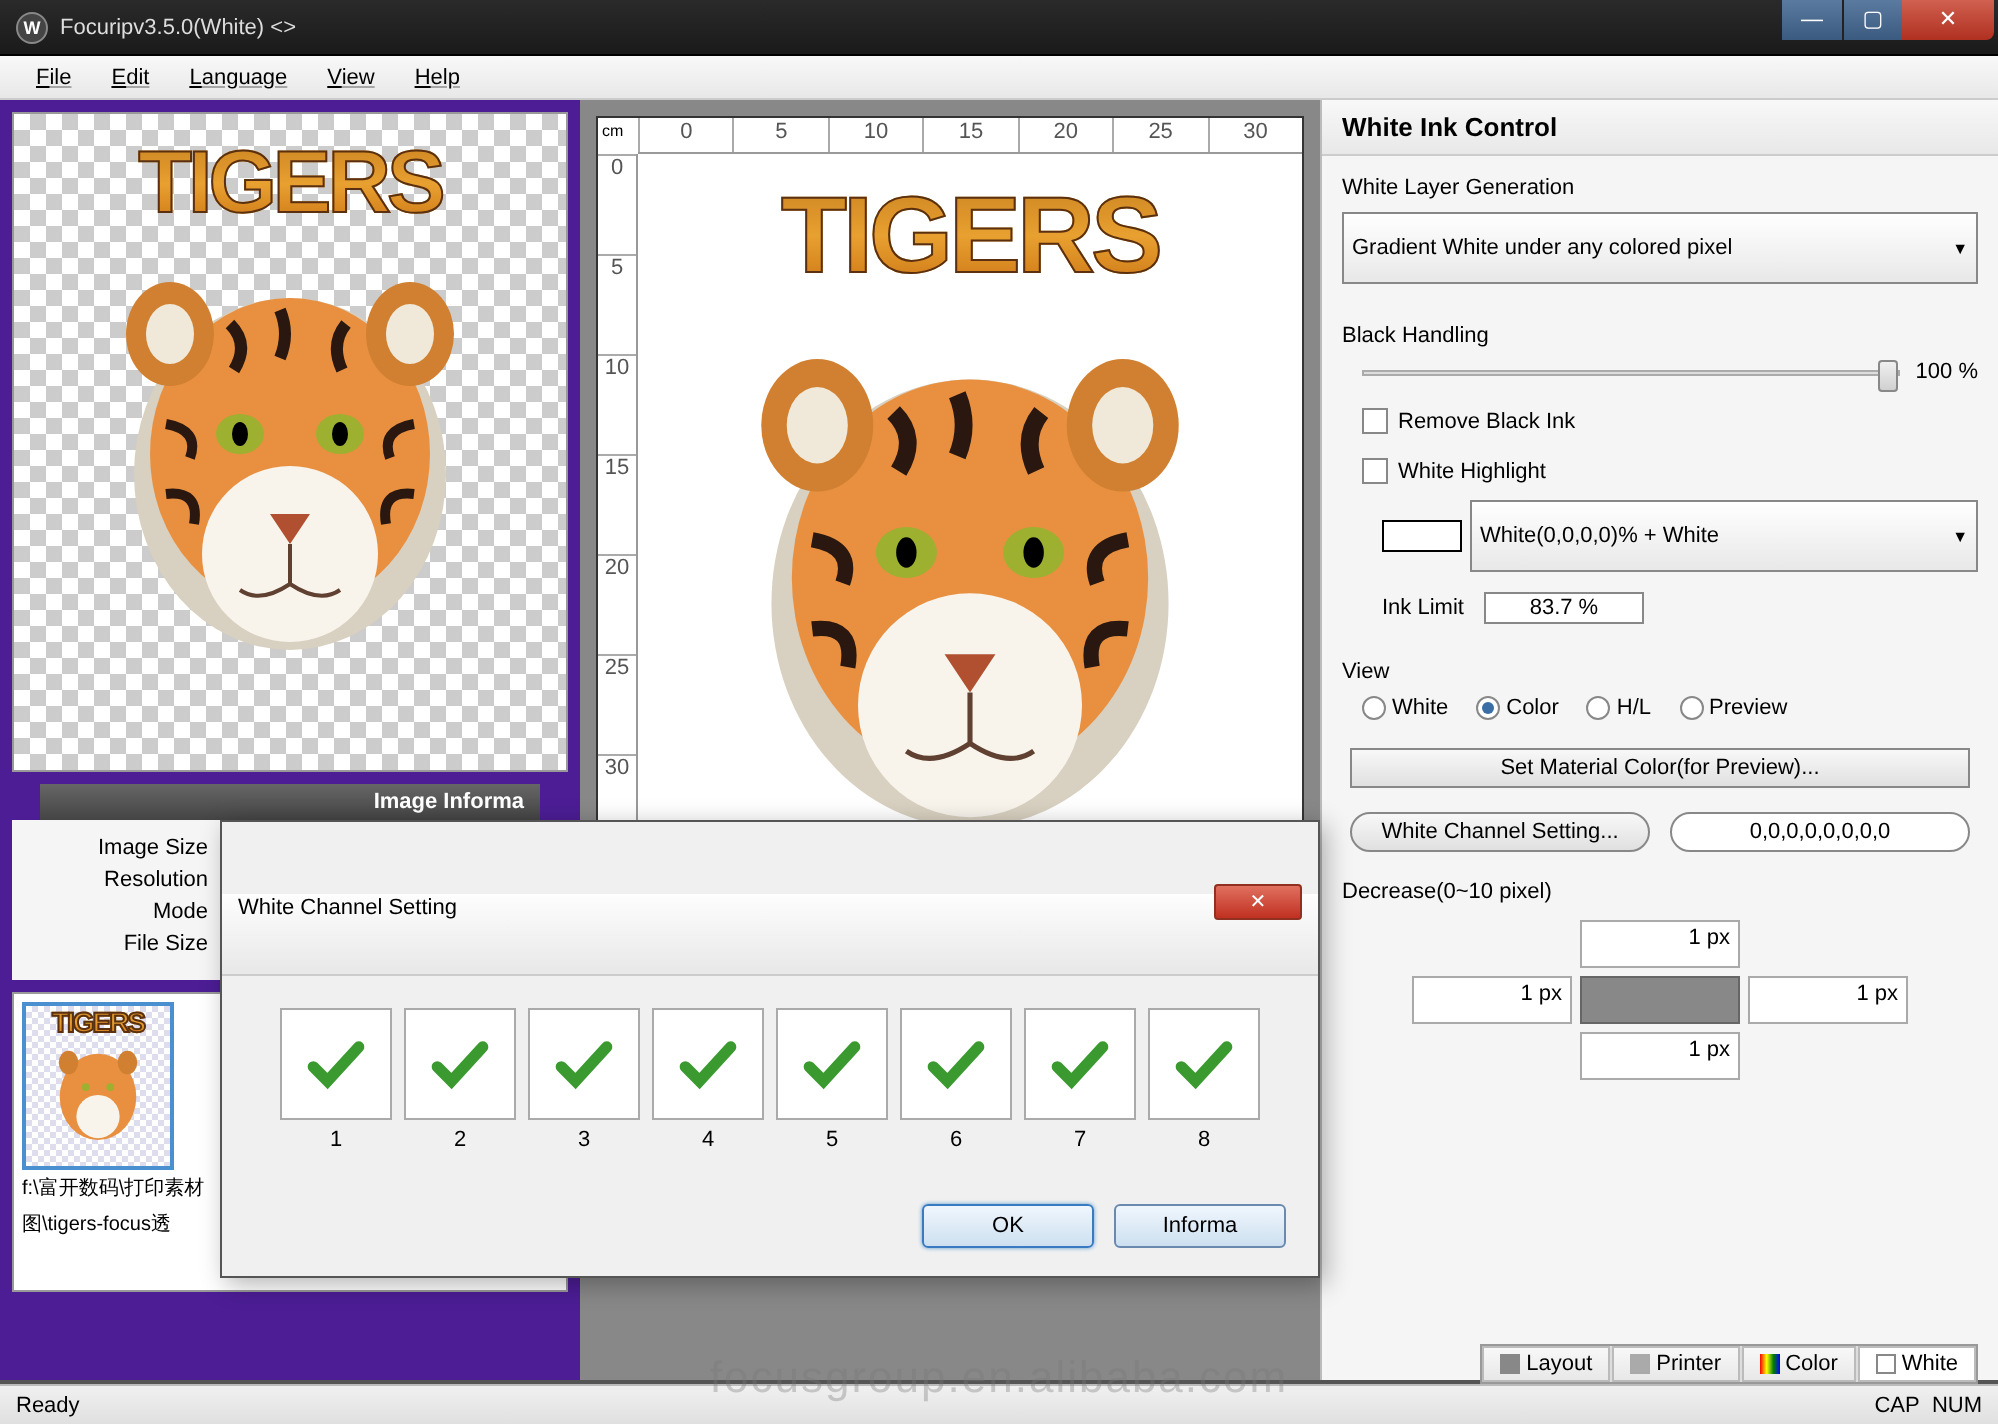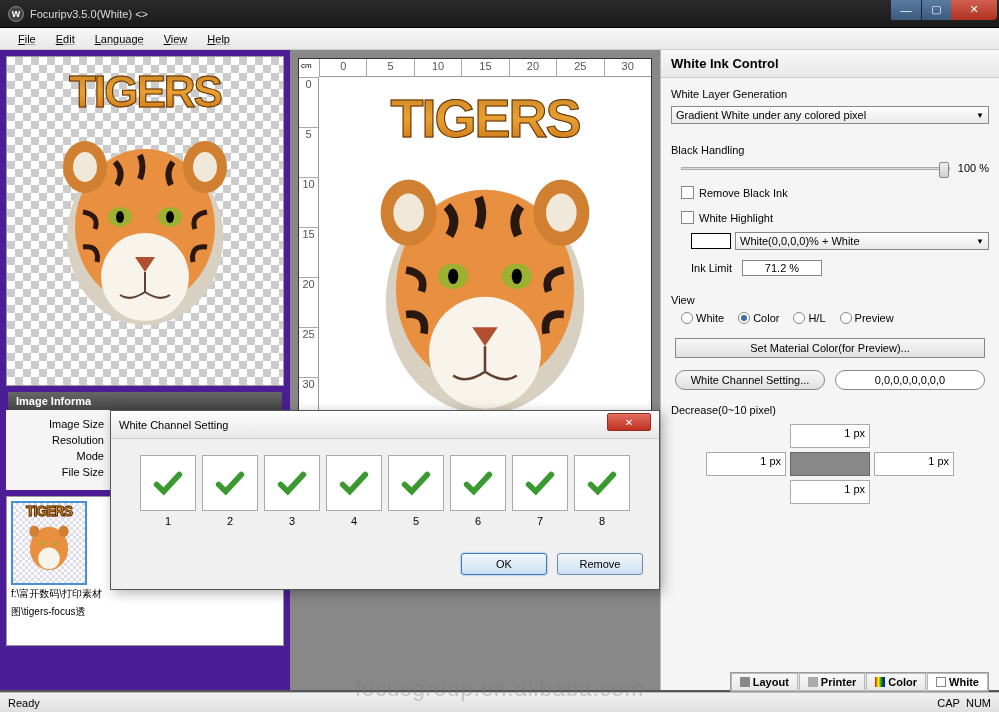--- a/index.html
+++ b/index.html
@@ -31,21 +31,21 @@
   linear-gradient(45deg, #ccc 25%, transparent 25%), linear-gradient(-45deg, #ccc 25%, transparent 25%),
   linear-gradient(45deg, transparent 75%, #ccc 75%), linear-gradient(-45deg, transparent 75%, #ccc 75%);
   background-size: 16px 16px; background-position: 0 0, 0 8px, 8px -8px, -8px 0; background-color: #fff;
   display: flex; flex-direction: column; align-items: center; justify-content: flex-start; padding-top: 10px; }
 .tigers-text { font-family: Impact, sans-serif; font-size: 44px; font-weight: bold; 
   background: linear-gradient(#c88020, #e8a030, #c87010); -webkit-background-clip: text; background-clip: text; color: transparent;
   -webkit-text-stroke: 1px #5a3010; letter-spacing: -2px; }
 .tiger-face { width: 200px; height: 220px; }
 .tiger-face svg { width: 100%; height: 100%; }
 
-.info-header { background: linear-gradient(#666, #444); color: #fff; padding: 3px 8px; font-weight: bold; margin: 0 8px; }
+.info-header { background: linear-gradient(#666, #444); color: #fff; padding: 3px 8px; font-weight: bold; margin: 0 20px; text-align: right; }
 .info-body { background: #f5f5f5; margin: 0 6px; padding: 8px; height: 80px; }
 .info-row { display: flex; margin-bottom: 4px; }
 .info-label { width: 100px; text-align: right; padding-right: 10px; }
 
 .thumbs { height: 150px; background: #fff; margin: 6px; border: 1px solid #999; padding: 4px; }
 .thumb { width: 76px; border: 2px solid #4a90d0; background-image: 
   linear-gradient(45deg, #dde 25%, transparent 25%), linear-gradient(-45deg, #dde 25%, transparent 25%),
   linear-gradient(45deg, transparent 75%, #dde 75%), linear-gradient(-45deg, transparent 75%, #dde 75%);
   background-size: 6px 6px; background-position: 0 0, 0 3px, 3px -3px, -3px 0; background-color: #fff; }
 .thumb-img { height: 80px; display: flex; flex-direction: column; align-items: center; }
@@ -61,21 +61,21 @@
 .ruler-left span { display: block; height: 50px; text-align: center; border-top: 1px solid #aaa; }
 .ruler-unit { position: absolute; top: 2px; left: 2px; font-size: 8px; }
 .canvas-content { position: absolute; top: 18px; left: 20px; right: 0; bottom: 0; background: #fff; display: flex; flex-direction: column; align-items: center; padding-top: 10px; }
 .canvas-content .tigers-text { font-size: 54px; }
 .canvas-content .tiger-face { width: 260px; height: 280px; }
 
 
 .panel-title { font-weight: bold; padding: 6px 10px; font-size: 13px; background: linear-gradient(#f8f8f8, #e8e8e8); border-bottom: 1px solid #ccc; }
 .panel-body { padding: 10px 10px; }
 .group-label { margin-bottom: 6px; }
-.combo { width: 100%; border: 1px solid #888; padding: 2px 4px; background: linear-gradient(#fff, #e8e8e8); display: flex; justify-content: space-between; align-items: center; height: 18px; }
+.combo { width: 100%; border: 1px solid #888; padding: 2px 4px; background: linear-gradient(#fff, #e8e8e8); display: flex; justify-content: space-between; align-items: center; height: 36px; }
 .combo .arrow { font-size: 8px; }
 .sub-label { margin: 14px 0 6px 10px; }
 .slider-row { display: flex; align-items: center; padding-left: 10px; }
 .slider-track { flex: 1; height: 3px; background: #ddd; border: 1px solid #aaa; position: relative; margin-right: 8px; }
 .slider-thumb { position: absolute; right: 0; top: -6px; width: 10px; height: 16px; background: linear-gradient(#f0f0f0, #d0d0d0); border: 1px solid #888; border-radius: 2px; }
 .check-row { display: flex; align-items: center; margin-top: 12px; padding-left: 10px; }
 .checkbox { width: 13px; height: 13px; border: 1px solid #888; background: #fff; margin-right: 5px; }
 .color-combo-row { display: flex; align-items: center; margin-top: 8px; padding-left: 20px; }
 .color-swatch { width: 40px; height: 16px; border: 1px solid #000; background: #fff; margin-right: 4px; }
 .ink-row { display: flex; align-items: center; margin-top: 10px; padding-left: 20px; }
@@ -87,30 +87,30 @@
 .wide-btn { display: block; text-align: center; border: 1px solid #888; background: linear-gradient(#f8f8f8, #e0e0e0); padding: 3px; margin: 8px 4px; }
 .btn-row { display: flex; gap: 10px; padding: 0 4px; }
 .btn-row .wide-btn { flex: 1; margin: 4px 0; border-radius: 10px; }
 .dec-grid { display: grid; grid-template-columns: 80px 80px 80px; grid-template-rows: 24px 24px 24px; gap: 4px; justify-content: center; margin-top: 8px; }
 .dec-grid .cell { border: 1px solid #aaa; text-align: right; padding: 2px 4px; background: #fff; }
 .dec-grid .center { background: #888; border: 1px solid #666; }
 .dec-grid .empty { border: none; background: transparent; }
 
 
 .bottom-tabs { position: absolute; bottom: 20px; right: 10px; display: flex; gap: 1px; background: #ddd; border: 1px solid #999; }
-.bottom-tabs .tab { padding: 2px 8px; background: linear-gradient(#f8f8f8, #e8e8e8); border: 1px solid #bbb; display: flex; align-items: center; gap: 3px; font-size: 10px; font-weight: bold; }
+.bottom-tabs .tab { padding: 2px 8px; background: linear-gradient(#f8f8f8, #e8e8e8); border: 1px solid #bbb; display: flex; align-items: center; gap: 3px; font-size: 10px; }
 .bottom-tabs .tab.active { background: #fff; }
 .tab-icon { width: 10px; height: 10px; display: inline-block; }
 
 
 .statusbar { position: absolute; bottom: 0; left: 0; right: 0; height: 20px; background: linear-gradient(#f0f0f0, #e0e0e0); border-top: 1px solid #bbb; display: flex; align-items: center; padding: 0 8px; justify-content: space-between; }
 
 
 .modal { position: absolute; top: 410px; left: 110px; width: 550px; background: #f0f0f0; border: 1px solid #555; box-shadow: 3px 3px 12px rgba(0,0,0,0.3); z-index: 100; }
-.modal-title { height: 28px; background: linear-gradient(#fdfdfd, #e8e8e8); display: flex; align-items: center; padding: 0 8px; border-bottom: 1px solid #ccc; border-top: 1px solid #fff; }
+.modal-title { height: 41px; background: linear-gradient(#fdfdfd, #e8e8e8); display: flex; align-items: flex-start; padding: 0 8px; border-bottom: 1px solid #ccc; border-top: 1px solid #fff; margin-top: 36px; }
 .modal-title .t { flex: 1; }
 .modal-close { width: 44px; height: 18px; background: linear-gradient(#e07060, #c03020); border: 1px solid #903020; border-radius: 2px; color: #fff; display: flex; align-items: center; justify-content: center; font-size: 10px; margin-top: -6px; }
 .channels { display: flex; gap: 6px; padding: 16px; justify-content: center; }
 .channel { width: 56px; text-align: center; }
 .channel-box { width: 56px; height: 56px; border: 1px solid #aaa; background: #fff; display: flex; align-items: center; justify-content: center; }
 .channel-num { margin-top: 4px; }
 .modal-btns { display: flex; justify-content: flex-end; gap: 10px; padding: 10px 16px 14px; }
 .modal-btn { width: 86px; padding: 4px; text-align: center; border: 1px solid #6a8ab0; background: linear-gradient(#f0f6fd, #cde0f0); border-radius: 3px; }
 .modal-btn.primary { border: 1px solid #3a7ac0; box-shadow: 0 0 2px #5a9ad0; }
 
@@ -273,21 +273,21 @@
       </div>
       <div class="color-combo-row">
         <div class="color-swatch"></div>
         <div class="combo" style="flex:1;">
           <span>White(0,0,0,0)% + White</span>
           <span class="arrow">▼</span>
         </div>
       </div>
       <div class="ink-row">
         <span>Ink Limit</span>
-        <div class="inp">71.2 %</div>
+        <div class="inp">83.7 %</div>
       </div>
 
       <div class="group-label" style="margin-top:18px;">View</div>
       <div class="radio-row">
         <label>
             <span class="radio"></span>
             <span>White</span>
           </label>
         <label>
             <span class="radio on"></span>
@@ -415,17 +415,17 @@
         <div class="channel-box">
           <svg width="34" height="34" viewBox="0 0 24 24">
             <path d="M4 13 L9 18 L20 6" stroke="#3a9a30" stroke-width="4" fill="none" stroke-linecap="round"></path>
           </svg>
         </div>
         <div class="channel-num">8</div>
       </div>
   </div>
   <div class="modal-btns">
     <div class="modal-btn primary">OK</div>
-    <div class="modal-btn">Remove</div>
+    <div class="modal-btn">Informa</div>
   </div>
 </div>
 
 <div class="watermark">focusgroup.en.alibaba.com</div>
 
 </body></html>

